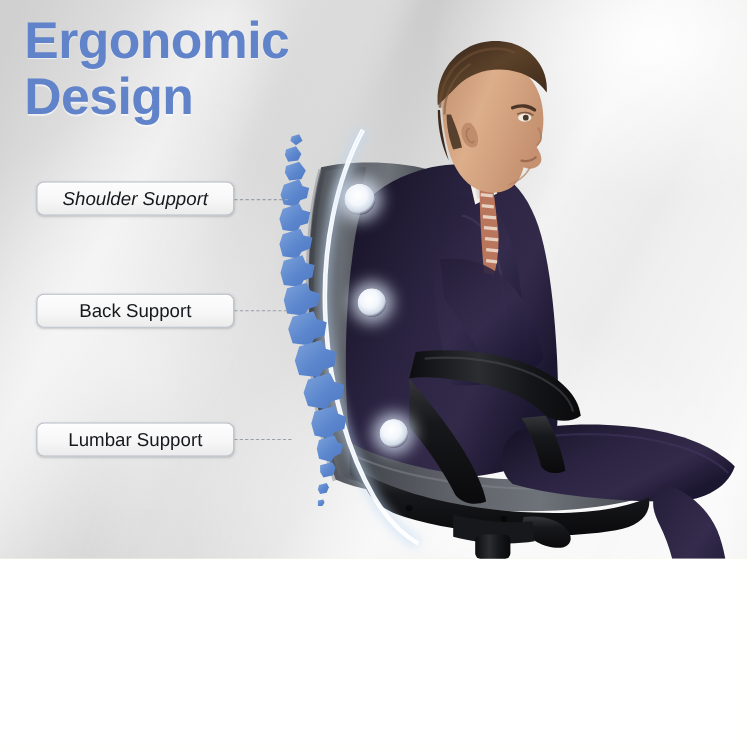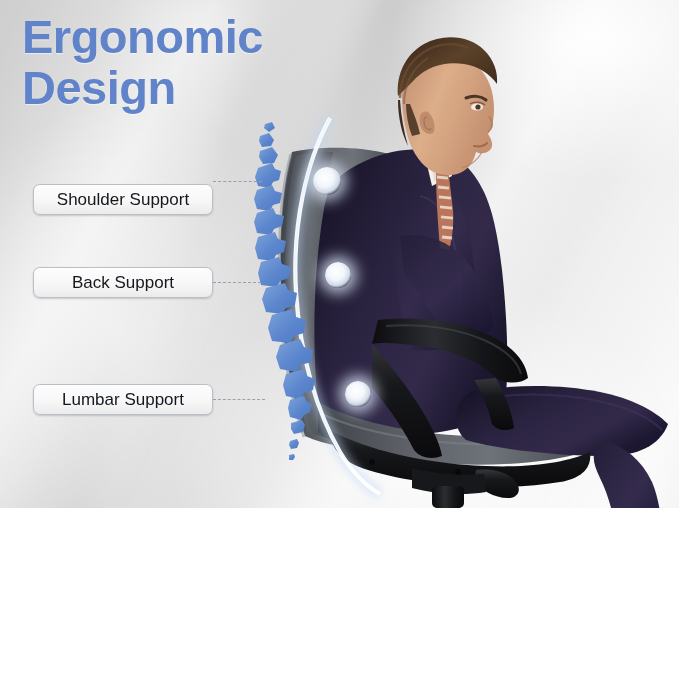--- a/index.html
+++ b/index.html
@@ -58,21 +58,21 @@
     display:flex;align-items:center;justify-content:center;
     padding:0 12px;
     background:linear-gradient(to bottom,#fdfdfd 0%,#f7f7f7 55%,#ebebeb 100%);
     border:1px solid #b9bfc9;
     border-radius:7px;
     box-shadow:0 1px 2px rgba(90,95,105,.28), inset 0 1px 0 rgba(255,255,255,.9);
     font-size:17px;
     color:#15181c;
     white-space:nowrap;
   }
-  .c1{left:33px;top:184px;width:180px;}
+  .c1{left:33px;top:165px;width:180px;font-style:italic;}
   .c2{left:33px;top:267px;width:180px;}
   .c3{left:33px;top:384px;width:180px;}
 
   .leader{
     position:absolute;height:0;
     border-top:1px dashed #9aa0a8;
   }
   .l1{left:213px;top:181px;width:49px;}
   .l2{left:213px;top:282px;width:48px;}
   .l3{left:213px;top:399px;width:52px;}

